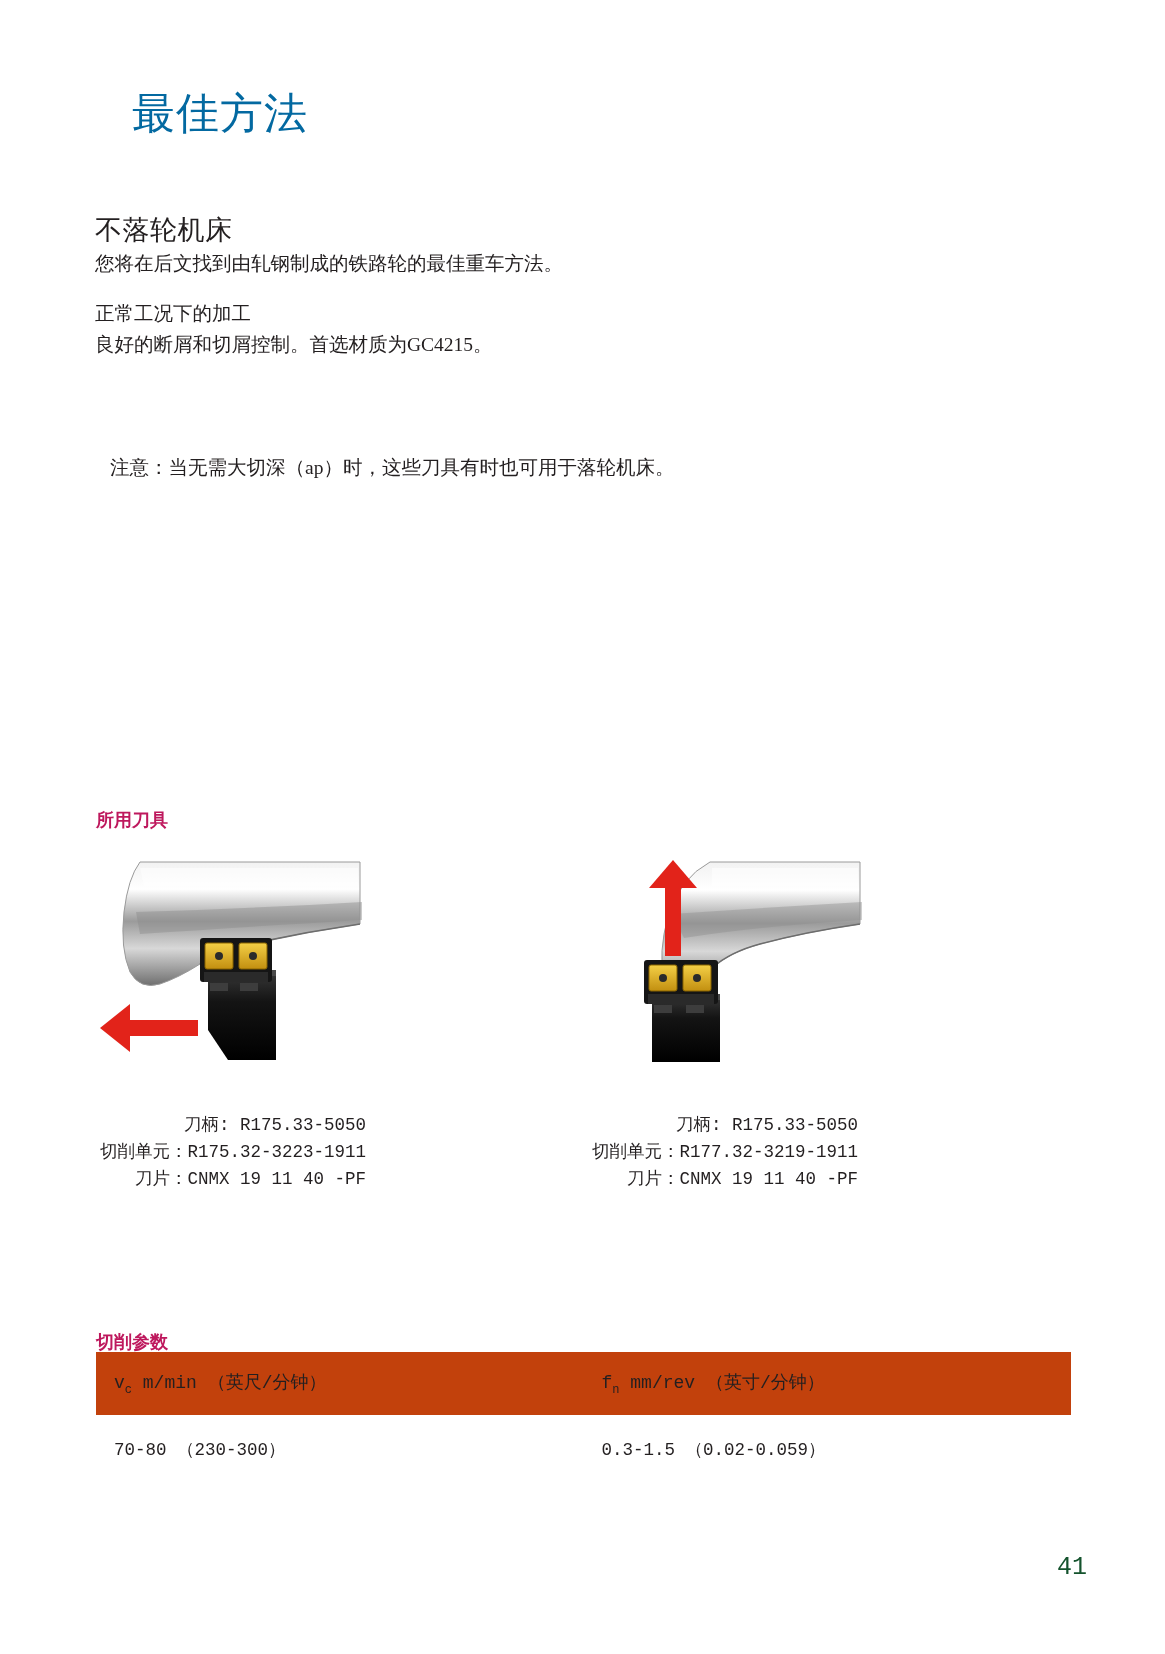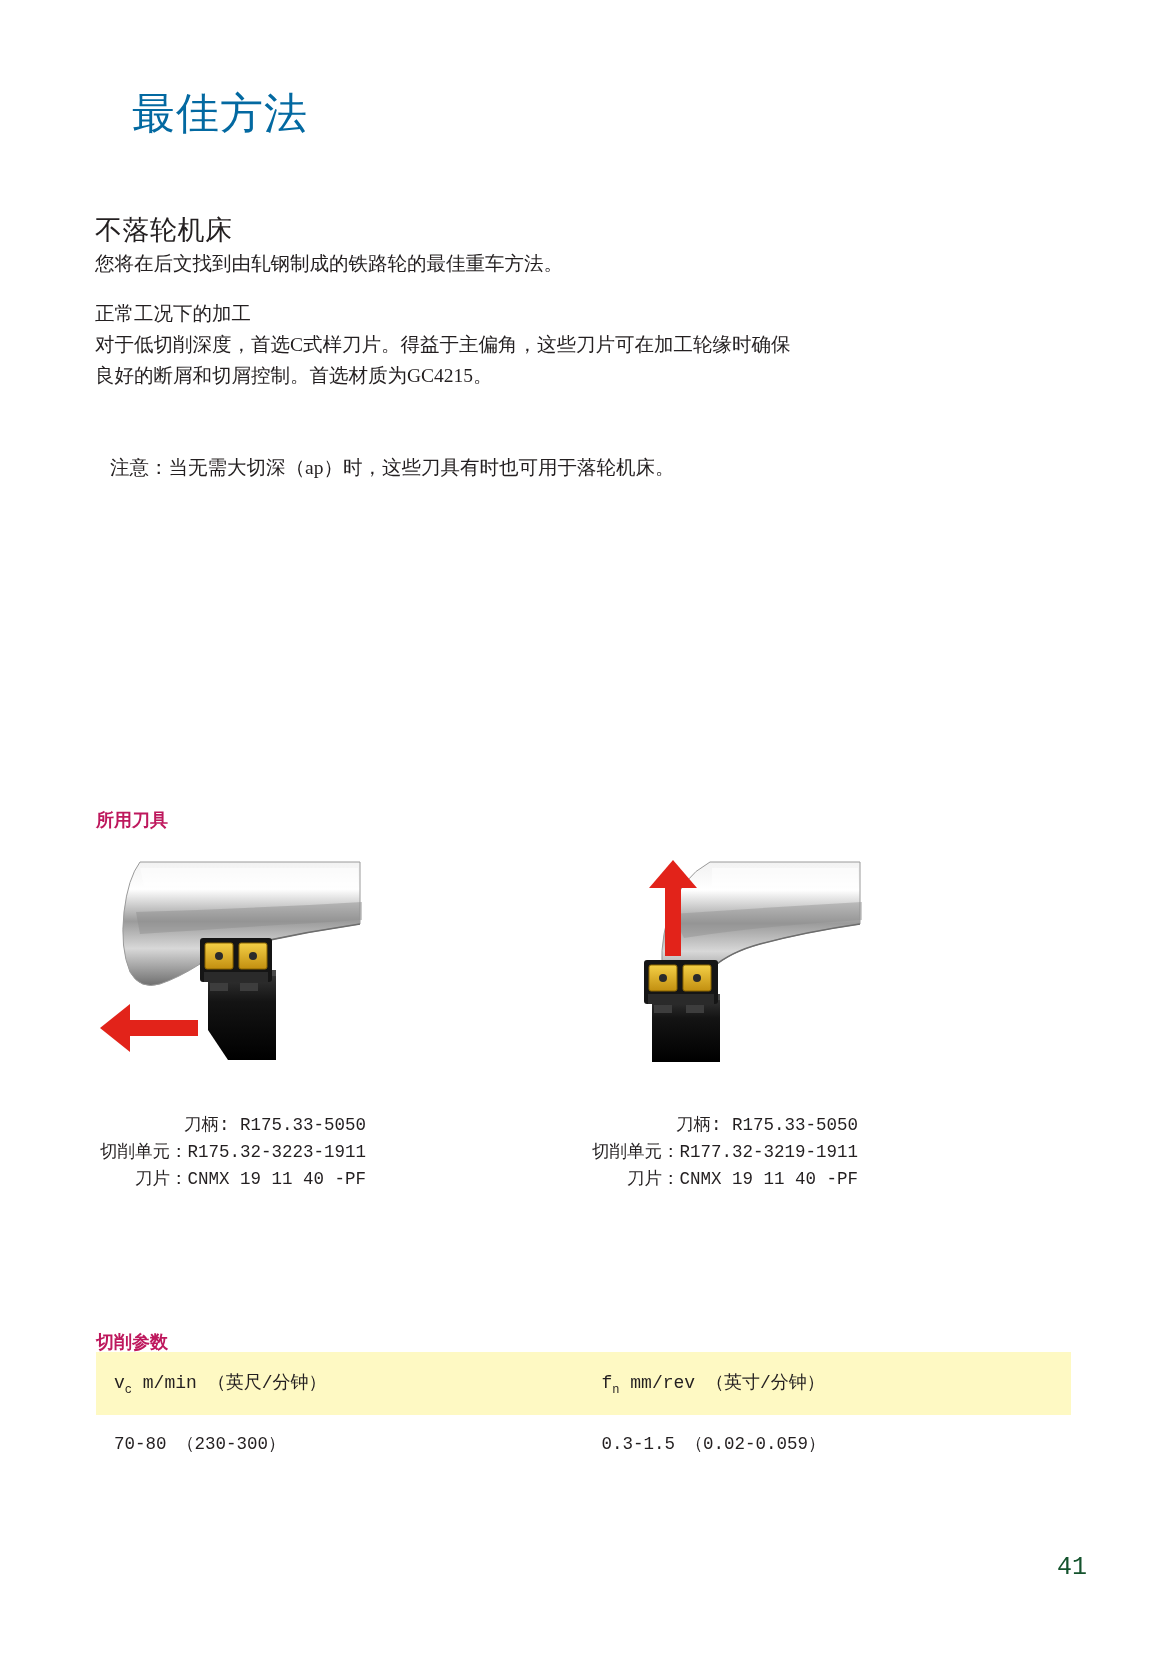--- a/index.html
+++ b/index.html
@@ -111,34 +111,34 @@
   
   .param-table {
     position: absolute;
     left: 96px;
     top: 1352px;
     width: 975px;
     border-collapse: collapse;
     font-family: "Liberation Mono", "DejaVu Sans Mono", monospace;
   }
   .param-table th {
-    background: #fef9c3;
+    background: #c2410c;
     text-align: left;
     font-weight: 400;
     font-size: 18px;
     padding: 18px 0 18px 18px;
     color: #231f20;
     width: 50%;
     border: none;
   }
   .param-table td {
     background: #ffffff;
     text-align: left;
     font-size: 17.5px;
-    padding: 16px 0 22px 18px;
+    padding: 22px 0 22px 18px;
     color: #231f20;
     border: none;
   }
   .th-sub {
     font-size: 12px;
     vertical-align: sub;
   }
 
   
   .page-number {
@@ -155,21 +155,20 @@
 
 <div class="page">
 
   <h1 class="title-main">最佳方法</h1>
   <h2 class="title-sub">不落轮机床</h2>
 
   <p class="para para-intro">您将在后文找到由轧钢制成的铁路轮的最佳重车方法。</p>
 
   <div class="para para-block">
     <div>正常工况下的加工</div>
-    <div>对于低切削深度，首选C式样刀片。得益于主偏角，这些刀片可在加工轮缘时确保</div>
     <div>良好的断屑和切屑控制。首选材质为GC4215。</div>
   </div>
 
   <p class="para para-note">注意：当无需大切深（ap）时，这些刀具有时也可用于落轮机床。</p>
 
   <div class="section-label label-tools">所用刀具</div>
 
   <div class="figure fig-left">
     <svg class="fig-svg" width="420" height="240" viewBox="0 0 420 240" xmlns="http://www.w3.org/2000/svg">
       <defs>

